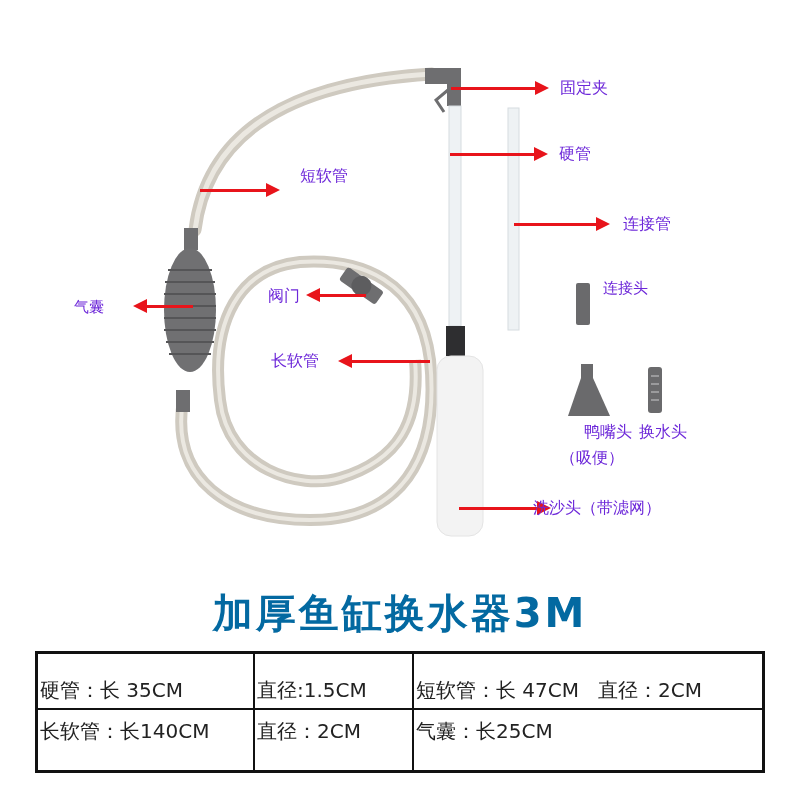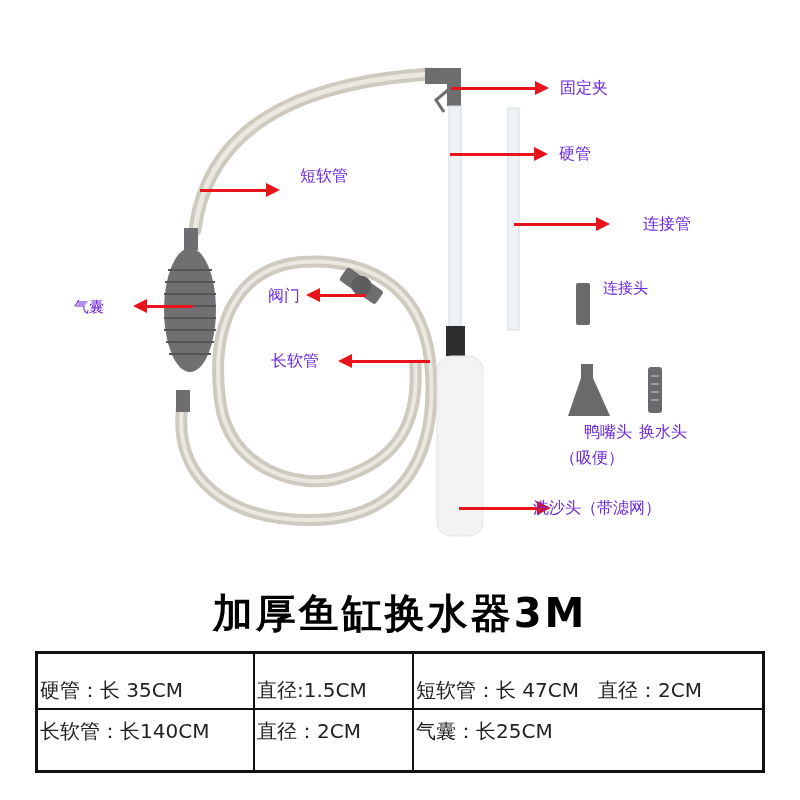--- a/index.html
+++ b/index.html
@@ -3,21 +3,21 @@
 <meta charset="utf-8">
 <style>
   html,body{margin:0;padding:0;background:#fff;}
   body{width:800px;height:800px;position:relative;overflow:hidden;font-family:"DejaVu Sans","Liberation Sans",sans-serif;color:#111;}
   .lbl{position:absolute;font-size:15px;color:#6d28d9;white-space:nowrap;line-height:1;}
   .lbl.big{font-size:16px;}
   .arrow{position:absolute;height:3px;background:#e8141b;}
   .arrow::after{content:"";position:absolute;top:-6px;border-top:7.5px solid transparent;border-bottom:7.5px solid transparent;}
   .arrow.right::after{right:-12px;border-left:14px solid #e8141b;}
   .arrow.left::after{left:-12px;border-right:14px solid #e8141b;}
-  .title{position:absolute;left:0;width:800px;top:586px;text-align:center;font-size:40px;font-weight:bold;letter-spacing:3px;color:#000000;}
+  .title{position:absolute;left:0;width:800px;top:586px;text-align:center;font-size:40px;font-weight:bold;letter-spacing:3px;color:#0369a1;}
   table.spec{position:absolute;left:35px;top:651px;width:730px;height:122px;border-collapse:collapse;border:3px solid #111;}
   table.spec td{border:2px solid #111;font-size:20px;padding:0 0 0 2px;white-space:nowrap;color:#222;}
   table.spec tr.r1 td{vertical-align:bottom;padding-bottom:4px;}
   table.spec tr.r2 td{vertical-align:top;padding-top:8px;}
   svg{position:absolute;left:0;top:0;}
 </style>
 </head>
 <body>
 
 <svg width="800" height="560" viewBox="0 0 800 560">
@@ -77,21 +77,21 @@
 <div class="arrow right" style="left:450px;top:153px;width:86px;"></div>
 <div class="arrow right" style="left:514px;top:223px;width:84px;"></div>
 <div class="arrow right" style="left:200px;top:189px;width:68px;"></div>
 <div class="arrow left" style="left:145px;top:305px;width:48px;"></div>
 <div class="arrow left" style="left:318px;top:294px;width:48px;"></div>
 <div class="arrow left" style="left:350px;top:360px;width:80px;"></div>
 <div class="arrow right" style="left:459px;top:507px;width:80px;"></div>
 
 <span class="lbl big" style="left:560px;top:80px;">固定夹</span>
 <span class="lbl big" style="left:559px;top:146px;">硬管</span>
-<span class="lbl big" style="left:623px;top:216px;margin-left:20px;">连接管</span>
+<span class="lbl big" style="left:623px;top:216px;">连接管</span>
 <span class="lbl" style="left:603px;top:281px;">连接头</span>
 <span class="lbl big" style="left:300px;top:168px;">短软管</span>
 <span class="lbl" style="left:74px;top:300px;">气囊</span>
 <span class="lbl big" style="left:268px;top:288px;">阀门</span>
 <span class="lbl big" style="left:271px;top:353px;">长软管</span>
 <span class="lbl big" style="left:584px;top:424px;">鸭嘴头</span>
 <span class="lbl big" style="left:560px;top:450px;">（吸便）</span>
 <span class="lbl big" style="left:639px;top:424px;">换水头</span>
 <span class="lbl big" style="left:533px;top:500px;">洗沙头（带滤网）</span>
 

